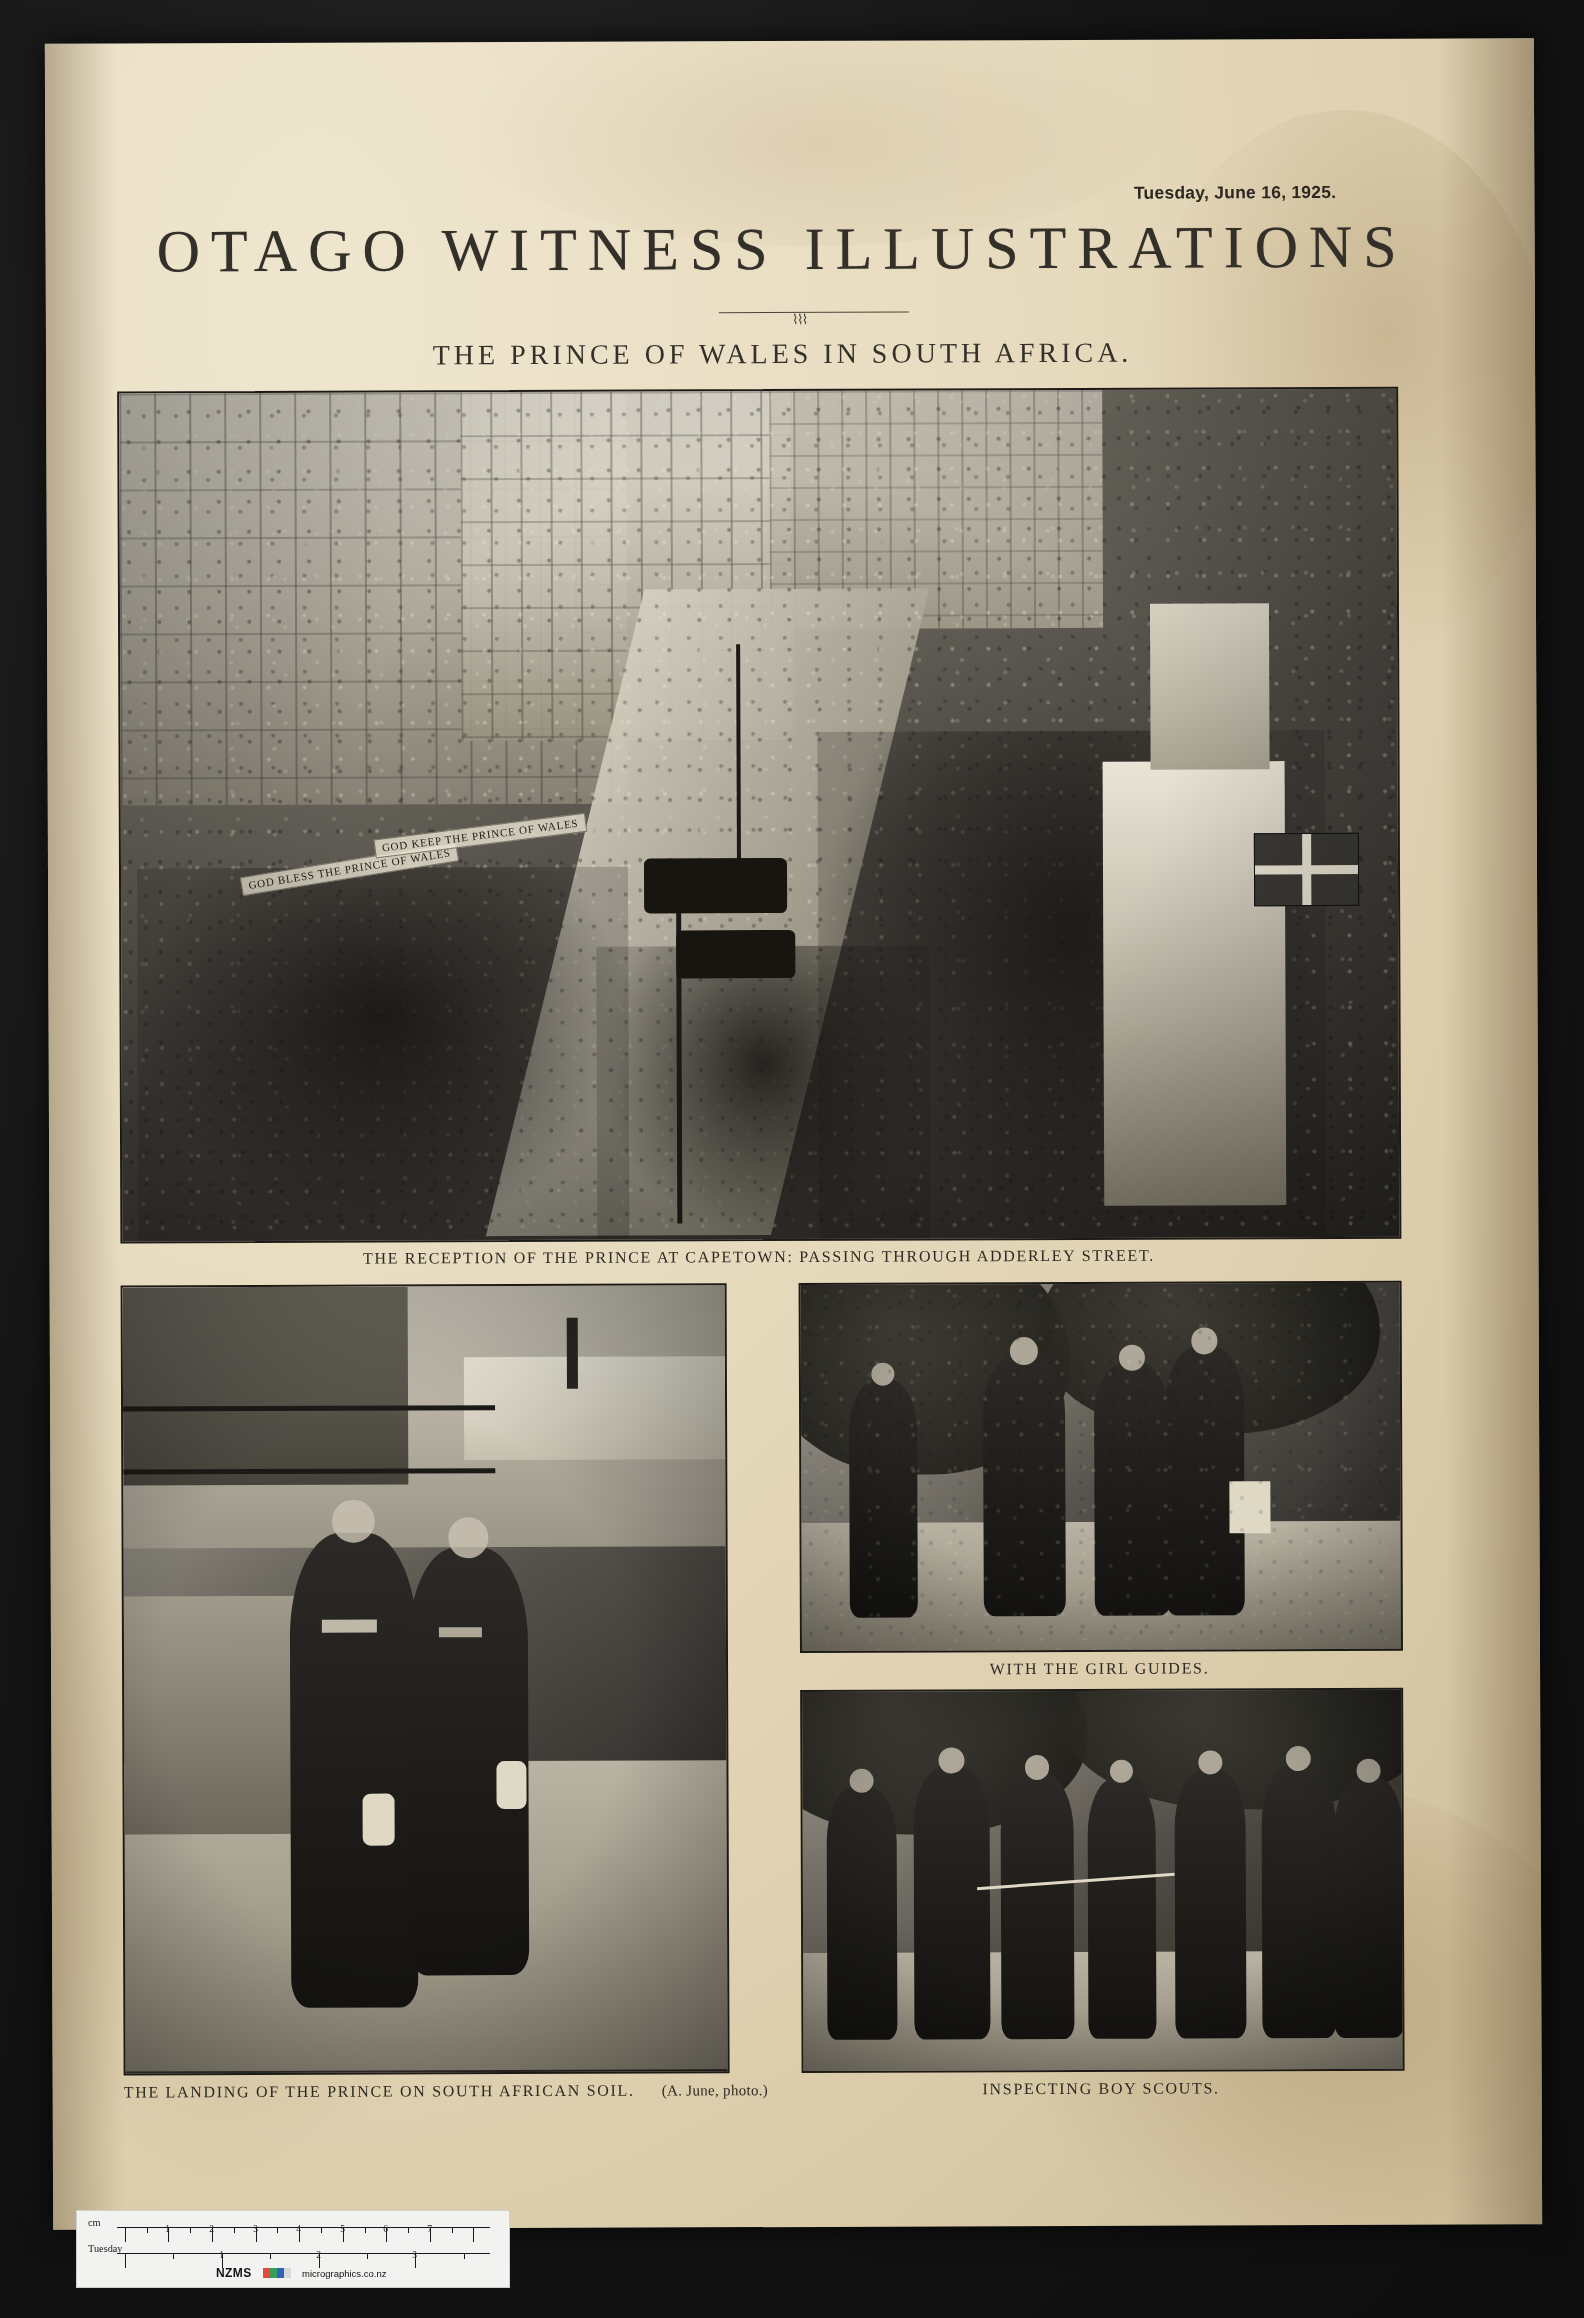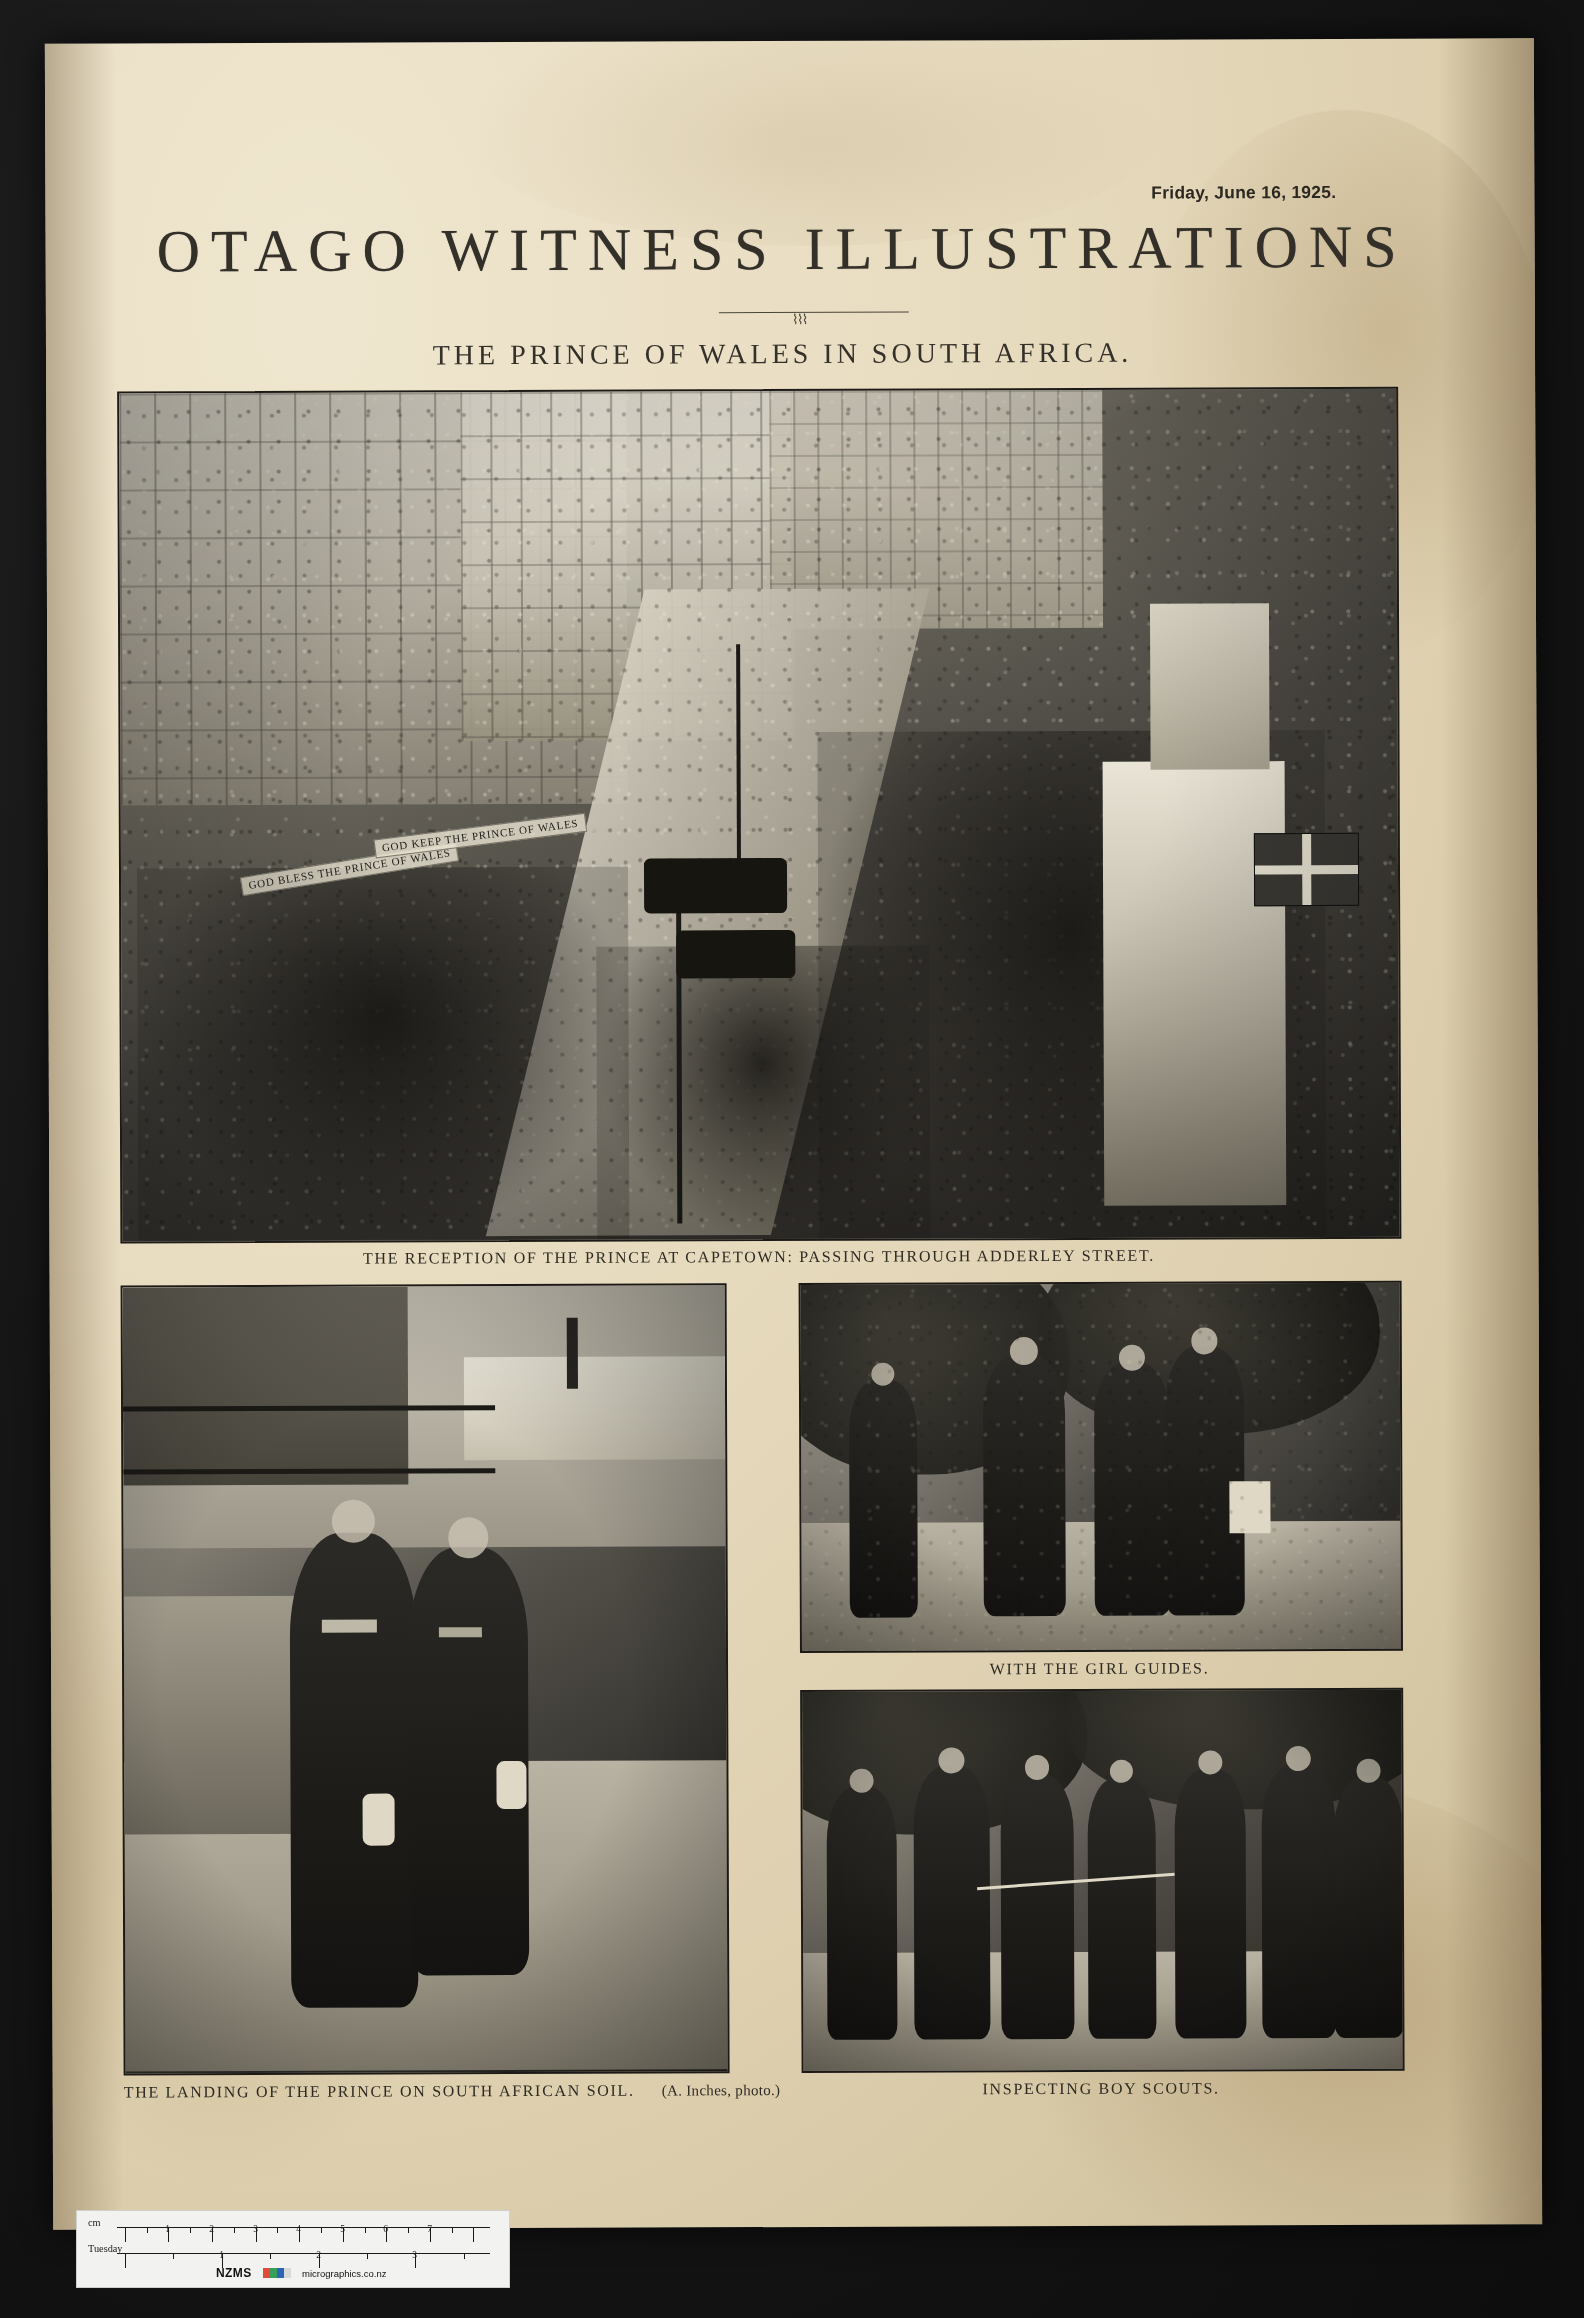--- a/index.html
+++ b/index.html
@@ -366,21 +366,21 @@
 
 <div id="page-sheet">
 
   <div class="stain" style="left:1093px; top:71px; width:412px; height:555px; background:radial-gradient(ellipse at 60% 40%, rgba(150,122,78,0.30), rgba(150,122,78,0) 70%);"></div>
   <div class="stain" style="left:-63px; top:1426px; width:475px; height:713px; background:radial-gradient(ellipse at 50% 50%, rgba(150,122,78,0.26), rgba(150,122,78,0) 72%);"></div>
   <div class="stain" style="left:951px; top:1743px; width:602px; height:491px; background:radial-gradient(ellipse at 55% 45%, rgba(142,112,68,0.32), rgba(142,112,68,0) 70%);"></div>
   <div class="stain" style="left:412px; top:-48px; width:713px; height:253px; background:radial-gradient(ellipse at 50% 60%, rgba(160,134,90,0.18), rgba(160,134,90,0) 70%);"></div>
 
   <div id="print-area">
 
-    <div id="issue-date">Friday, June 16, 1925.</div>
+    <div id="issue-date">Tuesday, June 16, 1925.</div>
 
     <div id="masthead">OTAGO WITNESS ILLUSTRATIONS</div>
 
     <div id="rule-ornament">
       <div class="bar"></div>
       <div class="squiggle">⌇⌇⌇</div>
     </div>
 
     <div id="subject-heading">THE PRINCE OF WALES IN SOUTH AFRICA.</div>
 
@@ -447,21 +447,21 @@
       </div>
 
       <div class="ph-layer" style="left:198px; top:333px; width:55px; height:12.7px; background:#d8d2be; opacity:0.85;"></div>
       <div class="ph-layer" style="left:315px; top:341px; width:43px; height:9.5px; background:#cfc9b4; opacity:0.8;"></div>
 
       <div class="ph-layer" style="left:238px; top:507px; width:32px; height:52px; background:#ded8c4; border-radius:8px;"></div>
       <div class="ph-layer" style="left:372px; top:475px; width:30px; height:48px; background:#ded8c4; border-radius:8px;"></div>
       <div class="ph-layer" style="position:absolute; inset:0; background:radial-gradient(ellipse at 45% 50%, rgba(0,0,0,0) 50%, rgba(0,0,0,0.38) 100%);"></div>
     </div>
     <div class="caption" id="caption-landing">
-      <span>THE LANDING OF THE PRINCE ON SOUTH AFRICAN SOIL.</span><span class="credit">(A. Inches, photo.)</span>
+      <span>THE LANDING OF THE PRINCE ON SOUTH AFRICAN SOIL.</span><span class="credit">(A. June, photo.)</span>
     </div>
 
     <div class="photo-frame" id="photo-guides">
       <div class="foliage ph-layer" style="left:-32px; top:-48px; width:301px; height:238px;"></div>
       <div class="foliage ph-layer" style="left:238px; top:-63px; width:341px; height:214px;"></div>
       <div class="ground ph-layer" style="top:238px; height:128px;"></div>
       <div class="figure ph-layer" style="left:48px; top:95px; width:68px; height:238px;">
           <div class="head"></div>
         </div>
       <div class="figure ph-layer" style="left:182px; top:71px; width:82px; height:261px;">

